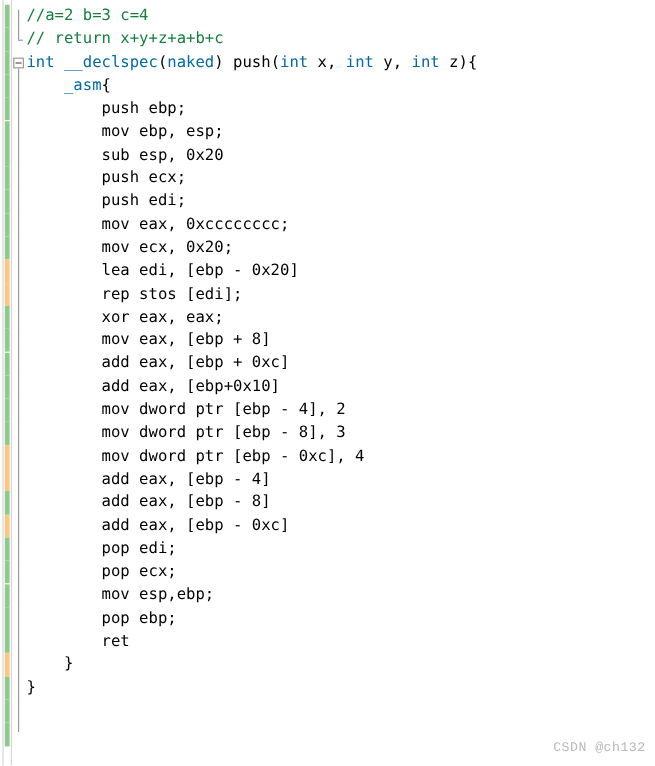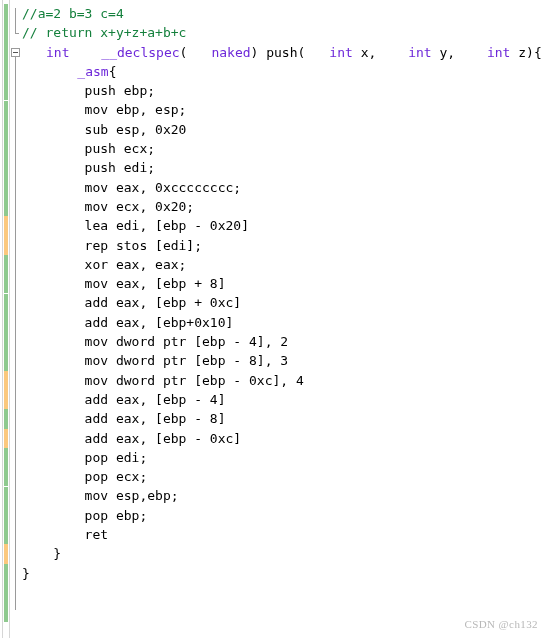--- a/index.html
+++ b/index.html
@@ -107,29 +107,29 @@
     font-size: 13px;
     line-height: 19.3px;
     white-space: pre;
     color: #000000;
   }
   .ln {
     height: 19.3px;
     white-space: pre;
   }
   .cmt { color: #15803d; }
-  .kw  { color: #6d28d9; margin-left: 24px; }
+  .kw  { color: #0369a1; }
   .pln { color: #000000; }
 
   
   #watermark {
     position: absolute;
     right: 8px;
     bottom: 8px;
-    font-family: Liberation Serif, serif;
+    font-family: Liberation Mono, monospace;
     font-size: 11px;
     color: #b8b8b8;
     letter-spacing: 0.4px;
     white-space: pre;
   }
 </style>
 </head>
 <body>
 
 <div id="editor">

